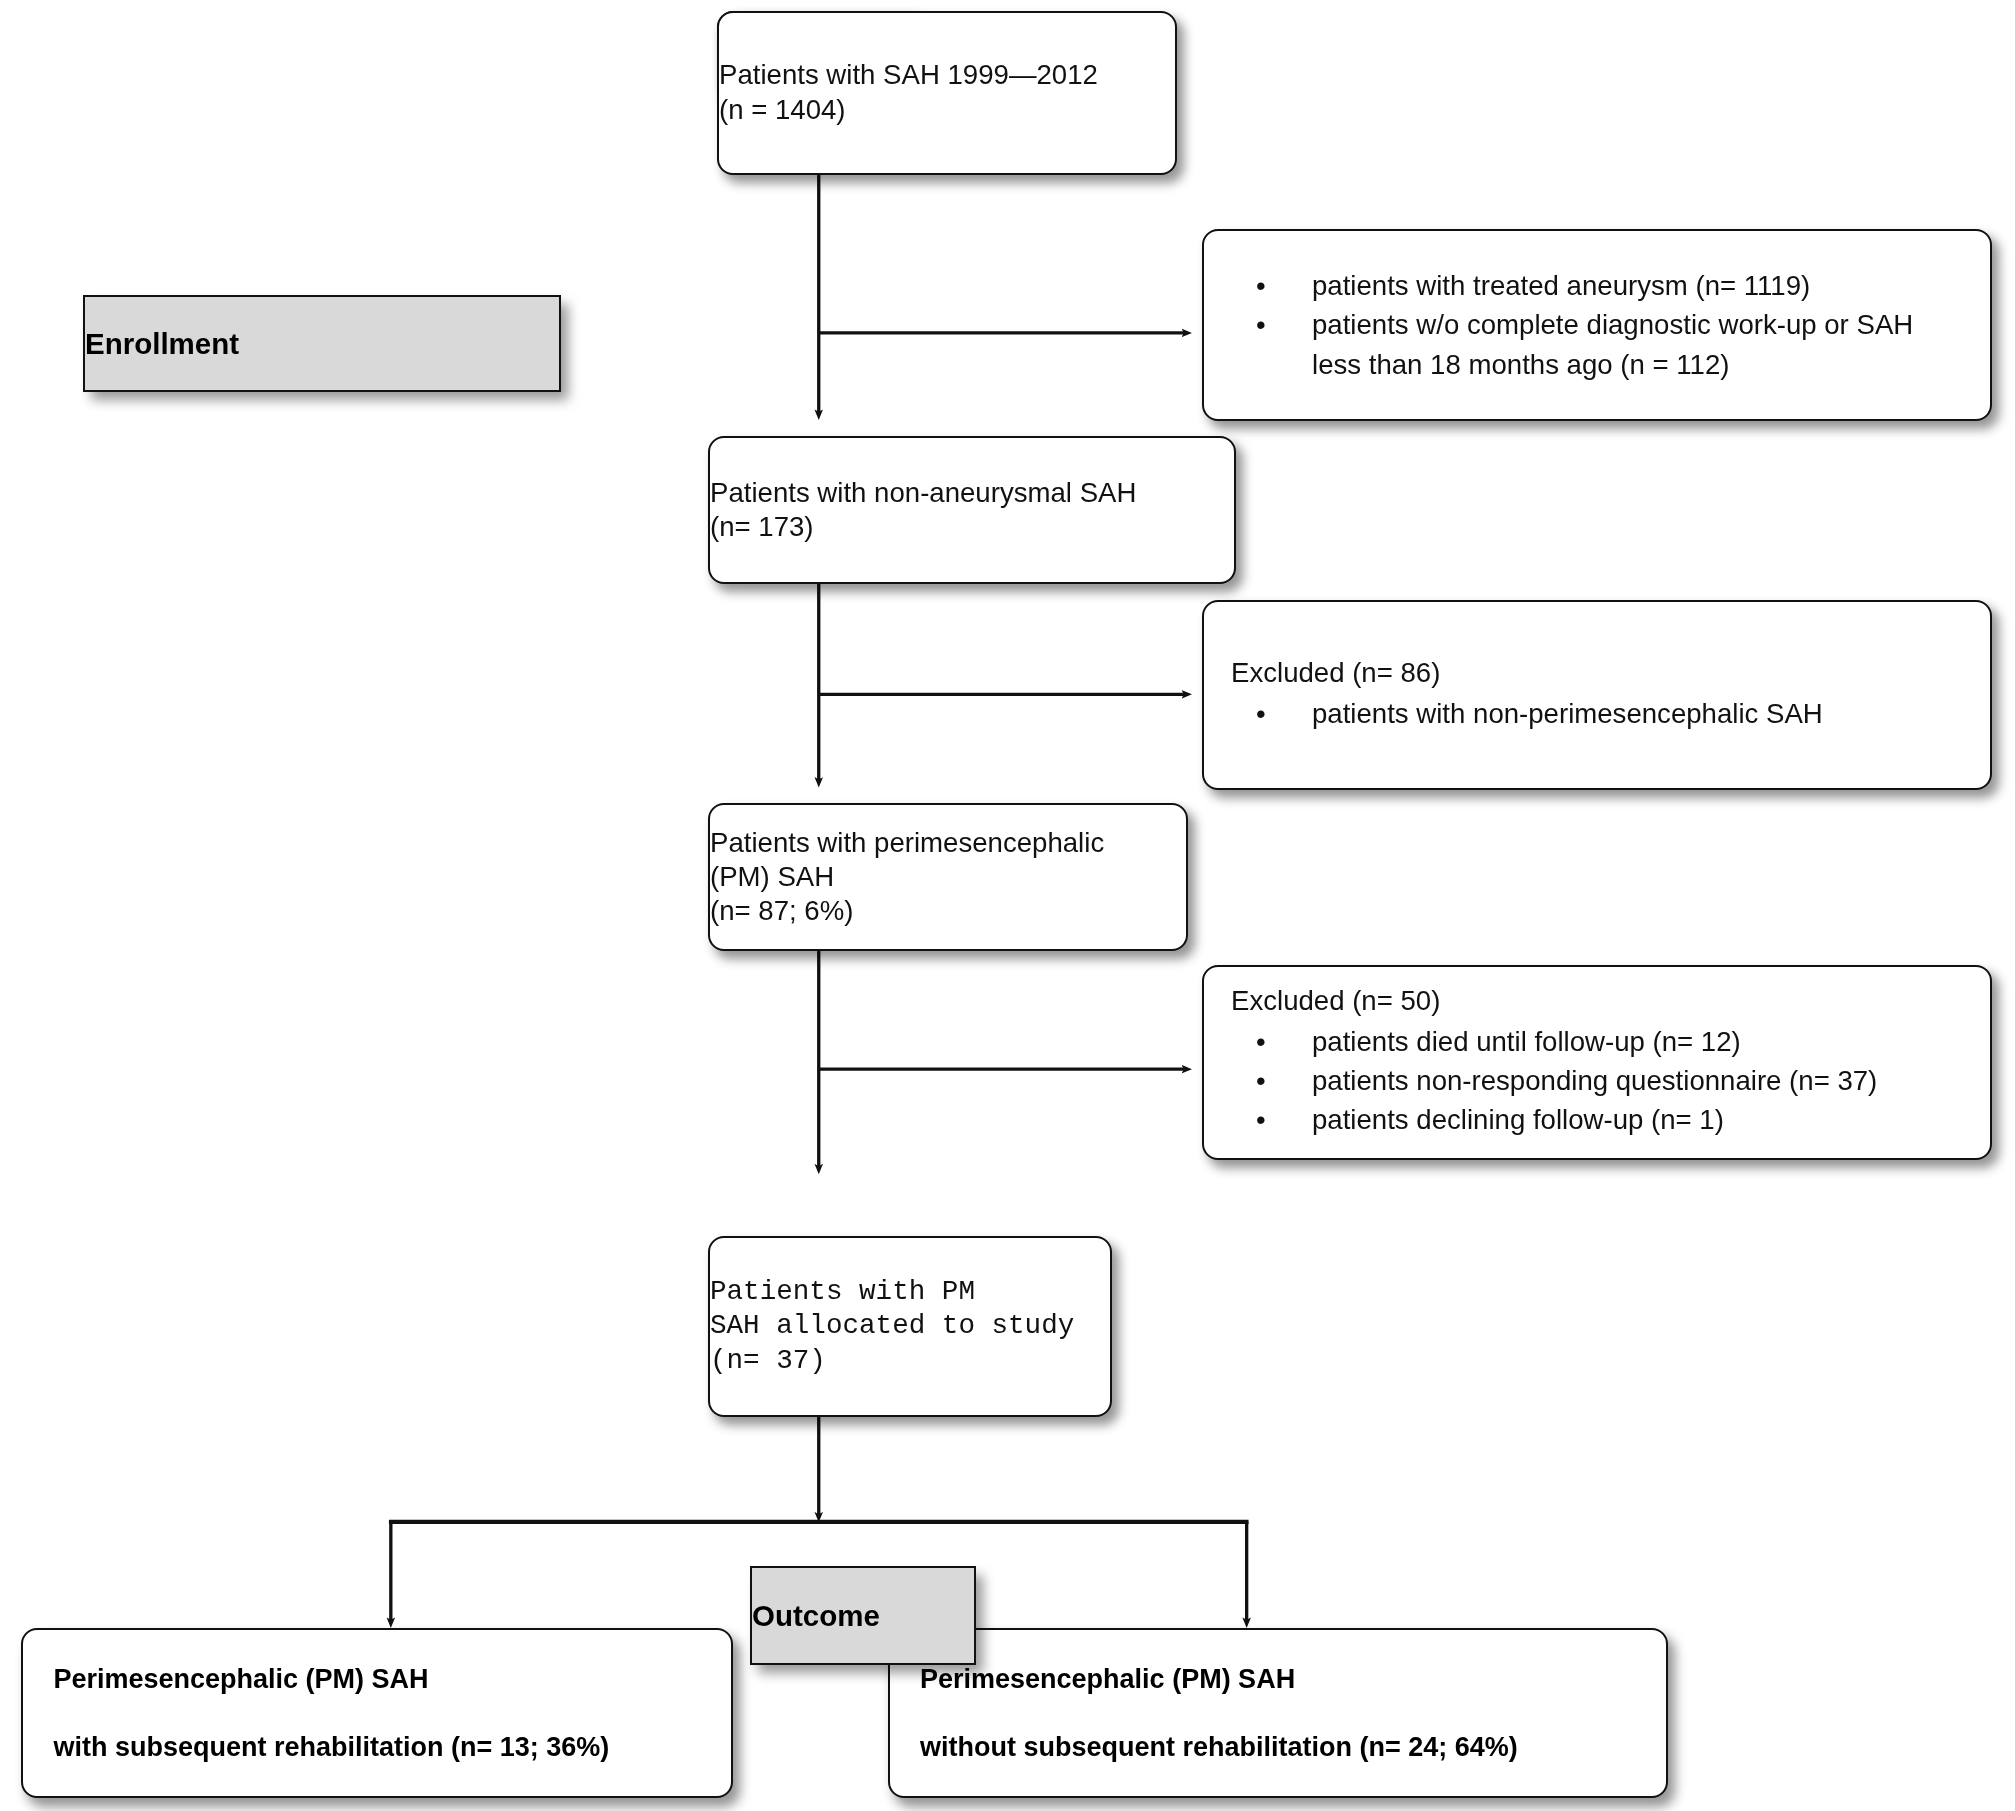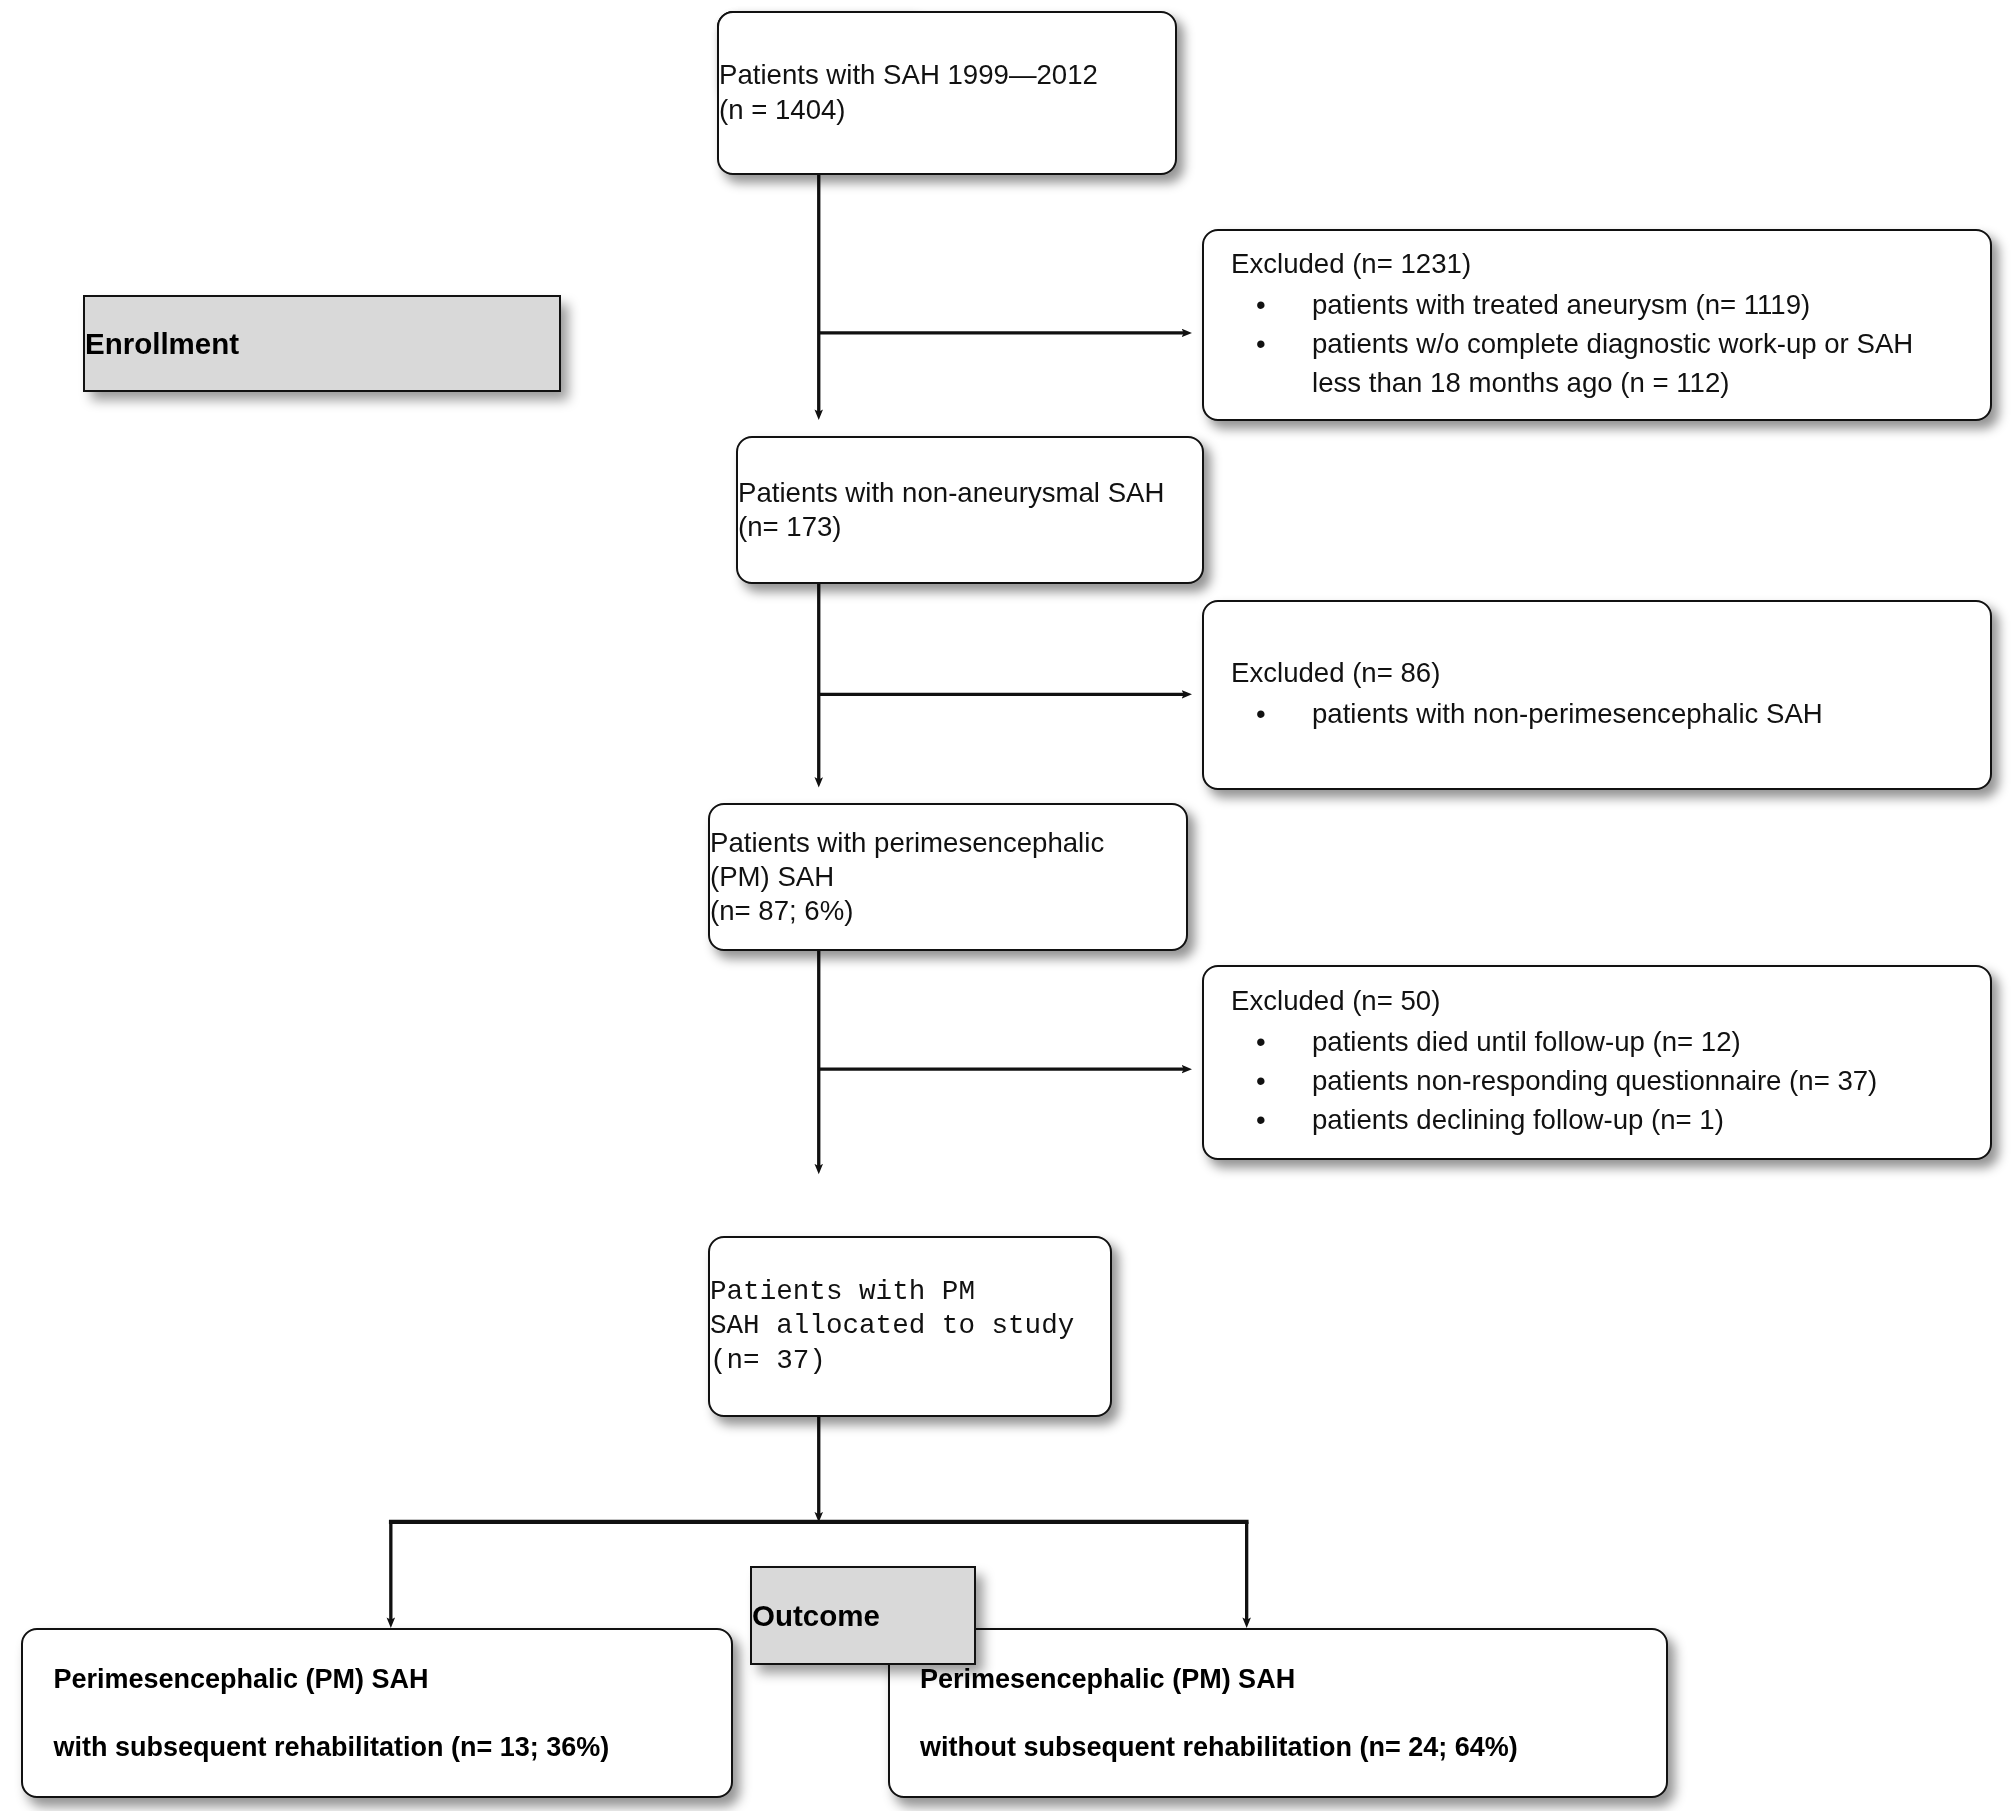--- a/index.html
+++ b/index.html
@@ -159,35 +159,34 @@
   <div class="node center" style="left:717px; top:10.5px; width:204px; height:83px;
               left:717px; width:204px;">
   </div>
 
   <div class="node center" style="left:717px; top:10.5px; width:460px; height:164px;">
     <div class="line">Patients with SAH 1999—2012</div>
     <div class="line">(n = 1404)</div>
   </div>
 
   <div class="node excl" style="left:1202px; top:229px; width:790px; height:192px;">
-    <div class="head">Excluded (n= 1231)</div>
     <ul>
       <li>
         <span class="bul">•</span>
         <span>patients with treated aneurysm (n= 1119)</span>
       </li>
       <li>
         <span class="bul">•</span>
         <span style="white-space:pre-line;">patients w/o complete diagnostic work-up or SAH
 less than 18 months ago (n = 112)</span>
       </li>
     </ul>
   </div>
 
-  <div class="node center" style="left:708px; top:436px; width:468px; height:148px;margin-left:28px;">
+  <div class="node center" style="left:708px; top:436px; width:528px; height:148px;">
     <div class="line">Patients with non-aneurysmal SAH</div>
     <div class="line">(n= 173)</div>
   </div>
 
   <div class="node excl" style="left:1202px; top:600px; width:790px; height:190px;">
     <div class="head">Excluded (n= 86)</div>
     <ul>
       <li>
         <span class="bul">•</span>
         <span>patients with non-perimesencephalic SAH</span>

